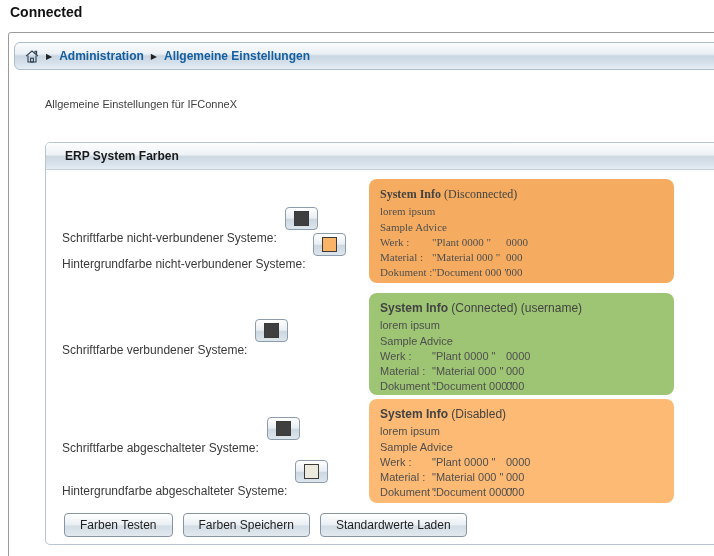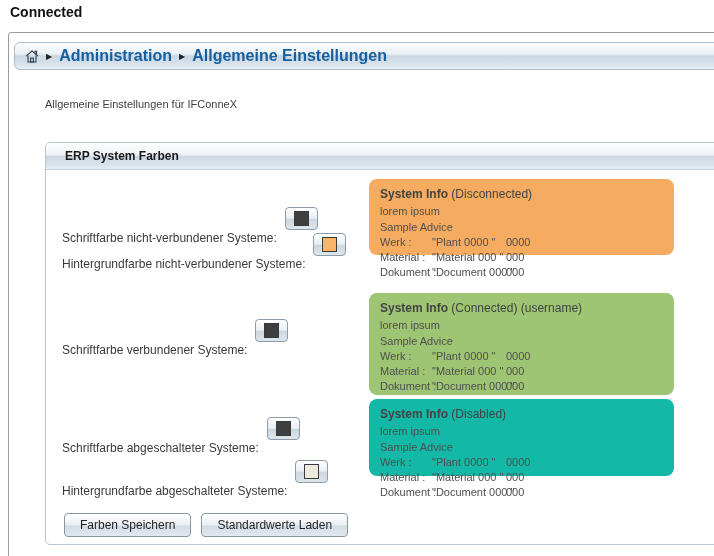--- a/index.html
+++ b/index.html
@@ -10,21 +10,21 @@
   .page-title { position:absolute; left:10px; top:4px; font-size:14px; font-weight:bold; color:#111; }
 
   .outer-panel { position:absolute; left:8px; top:32px; width:716px; height:536px;
                  background:#fff; border:1px solid #9b9b9b; border-radius:3px; }
 
   .breadcrumb { position:absolute; left:14px; top:42px; width:706px; height:28px;
                 border:1px solid #aebdca; border-radius:6px;
                 background:linear-gradient(180deg,#fbfcfd 0%,#eaf0f5 42%,#c9d6e2 50%,#d6e1eb 78%,#e7eef4 100%);
                 display:flex; align-items:center; padding:0 10px; gap:7px; }
   .crumb-sep { font-size:8px; color:#222; line-height:1; padding-top:1px; }
-  .crumb-link { font-size:16px; font-weight:bold; color:#155fa0; cursor:pointer; }
+  .crumb-link { font-size:12px; font-weight:bold; color:#155fa0; cursor:pointer; }
   .home-icon { display:flex; align-items:center; cursor:pointer; }
 
   .intro-text { position:absolute; left:45px; top:98px; font-size:11px; color:#404040; }
 
   .group-box { position:absolute; left:45px; top:142px; width:680px; height:403px;
                background:#fff; border:1px solid #b9c6d2; border-radius:5px; }
   .group-header { height:27px; border-bottom:1px solid #c6d0da; border-radius:4px 4px 0 0;
                   background:linear-gradient(180deg,#fdfdfe 0%,#eef2f6 45%,#ccd8e2 52%,#dae4ed 85%,#e6edf3 100%);
                   display:flex; align-items:center; padding:0 19px; }
   .group-header span { font-size:12px; font-weight:bold; color:#1a1a1a; }
@@ -104,21 +104,21 @@
         <span class="swatch" style="background-color: rgb(63, 63, 63);"></span>
       </button>
     </div>
     <div class="color-row" style="top:315px">
       <span class="row-label">Hintergrundfarbe abgeschalteter Systeme:</span>
       <button class="swatch-btn">
         <span class="swatch" style="background-color: rgb(236, 233, 222);"></span>
       </button>
     </div>
 
-    <div class="preview-box" style="top: 36px; height: 76px; background-color: rgb(245, 172, 96);">
+    <div class="preview-box" style="top: 36px; height: 104px; background-color: rgb(245, 172, 96); font-family: Liberation Serif, serif;">
       <div class="pv-titleline">
         <span class="pv-title">System Info</span>
         <span>(Disconnected)</span>
       </div>
       <div class="pv-line">lorem ipsum</div>
       <div class="pv-line">Sample Advice</div>
       <div class="pv-field">
         <span>Werk :</span>
         <span>"Plant 0000 "</span>
         <span>0000</span>
@@ -152,21 +152,21 @@
         <span>"Material 000 "</span>
         <span>000</span>
       </div>
       <div class="pv-field">
         <span>Dokument :</span>
         <span>"Document 000 "</span>
         <span>000</span>
       </div>
     </div>
 
-    <div class="preview-box" style="top: 256px; height: 77px; background-color: #14b8a6;">
+    <div class="preview-box" style="top: 256px; height: 104px; background-color: #fdba74;">
       <div class="pv-titleline">
         <span class="pv-title">System Info</span>
         <span>(Disabled)</span>
       </div>
       <div class="pv-line">lorem ipsum</div>
       <div class="pv-line">Sample Advice</div>
       <div class="pv-field">
         <span>Werk :</span>
         <span>"Plant 0000 "</span>
         <span>0000</span>
@@ -177,18 +177,19 @@
         <span>000</span>
       </div>
       <div class="pv-field">
         <span>Dokument :</span>
         <span>"Document 000 "</span>
         <span>000</span>
       </div>
     </div>
 
     <div class="actions">
+      <button class="action-btn">Farben Testen</button>
       <button class="action-btn">Farben Speichern</button>
       <button class="action-btn">Standardwerte Laden</button>
     </div>
   </div>
 
 </div>
 
 </body></html>

